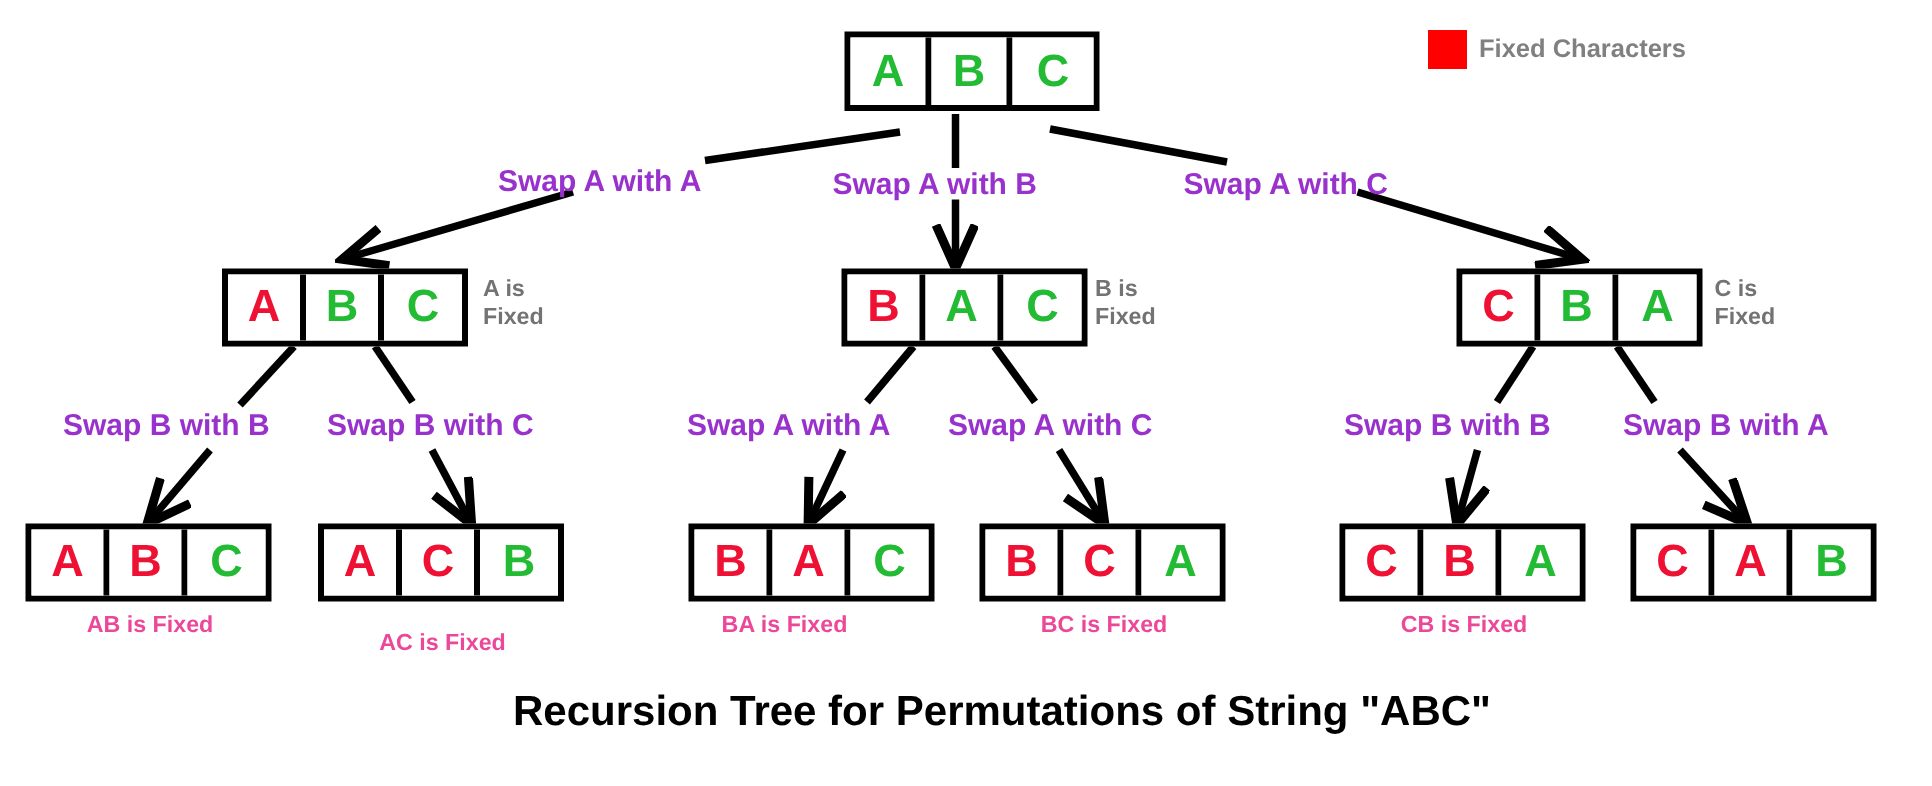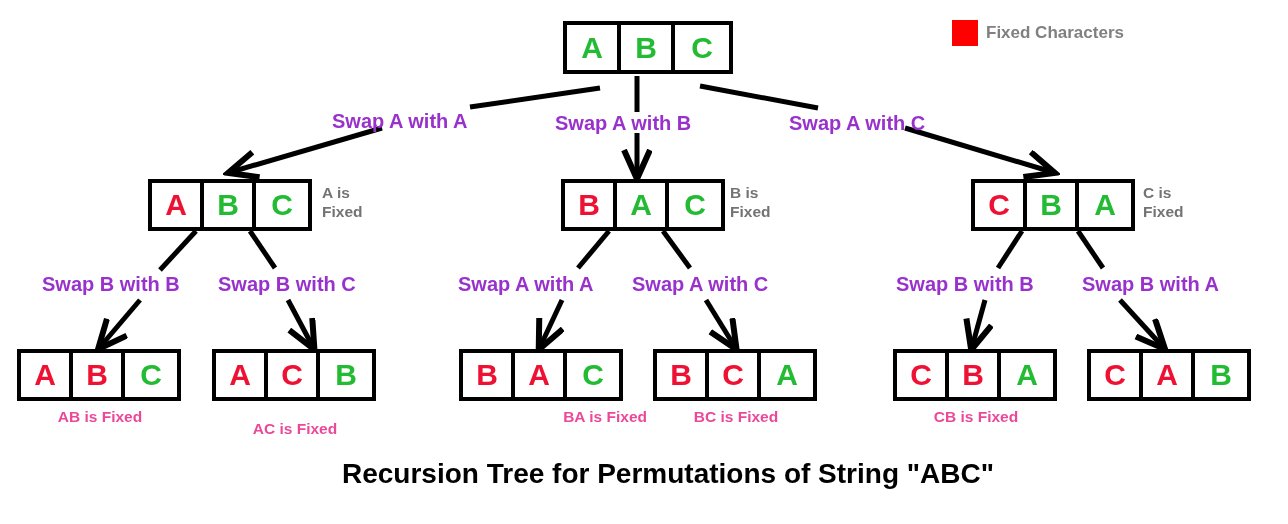--- a/index.html
+++ b/index.html
@@ -236,21 +236,21 @@
     <div class="cell fixed">C</div>
     <div class="cell free">B</div>
   </div>
   <div class="leaf-note" style="left:212px; top:408px; width:166px;margin-top:12px;">AC is Fixed</div>
 
   <div class="node" style="left:459px; top:349px;">
     <div class="cell fixed">B</div>
     <div class="cell fixed">A</div>
     <div class="cell free">C</div>
   </div>
-  <div class="leaf-note" style="left:481px; top:408px; width:166px;text-align:right;">BA is Fixed</div>
+  <div class="leaf-note" style="left:440px; top:408px; width:166px;">BA is Fixed</div>
 
   <div class="node" style="left:653px; top:349px;">
     <div class="cell fixed">B</div>
     <div class="cell fixed">C</div>
     <div class="cell free">A</div>
   </div>
   <div class="leaf-note" style="left:653px; top:408px; width:166px;">BC is Fixed</div>
 
   <div class="node" style="left:893px; top:349px;">
     <div class="cell fixed">C</div>

